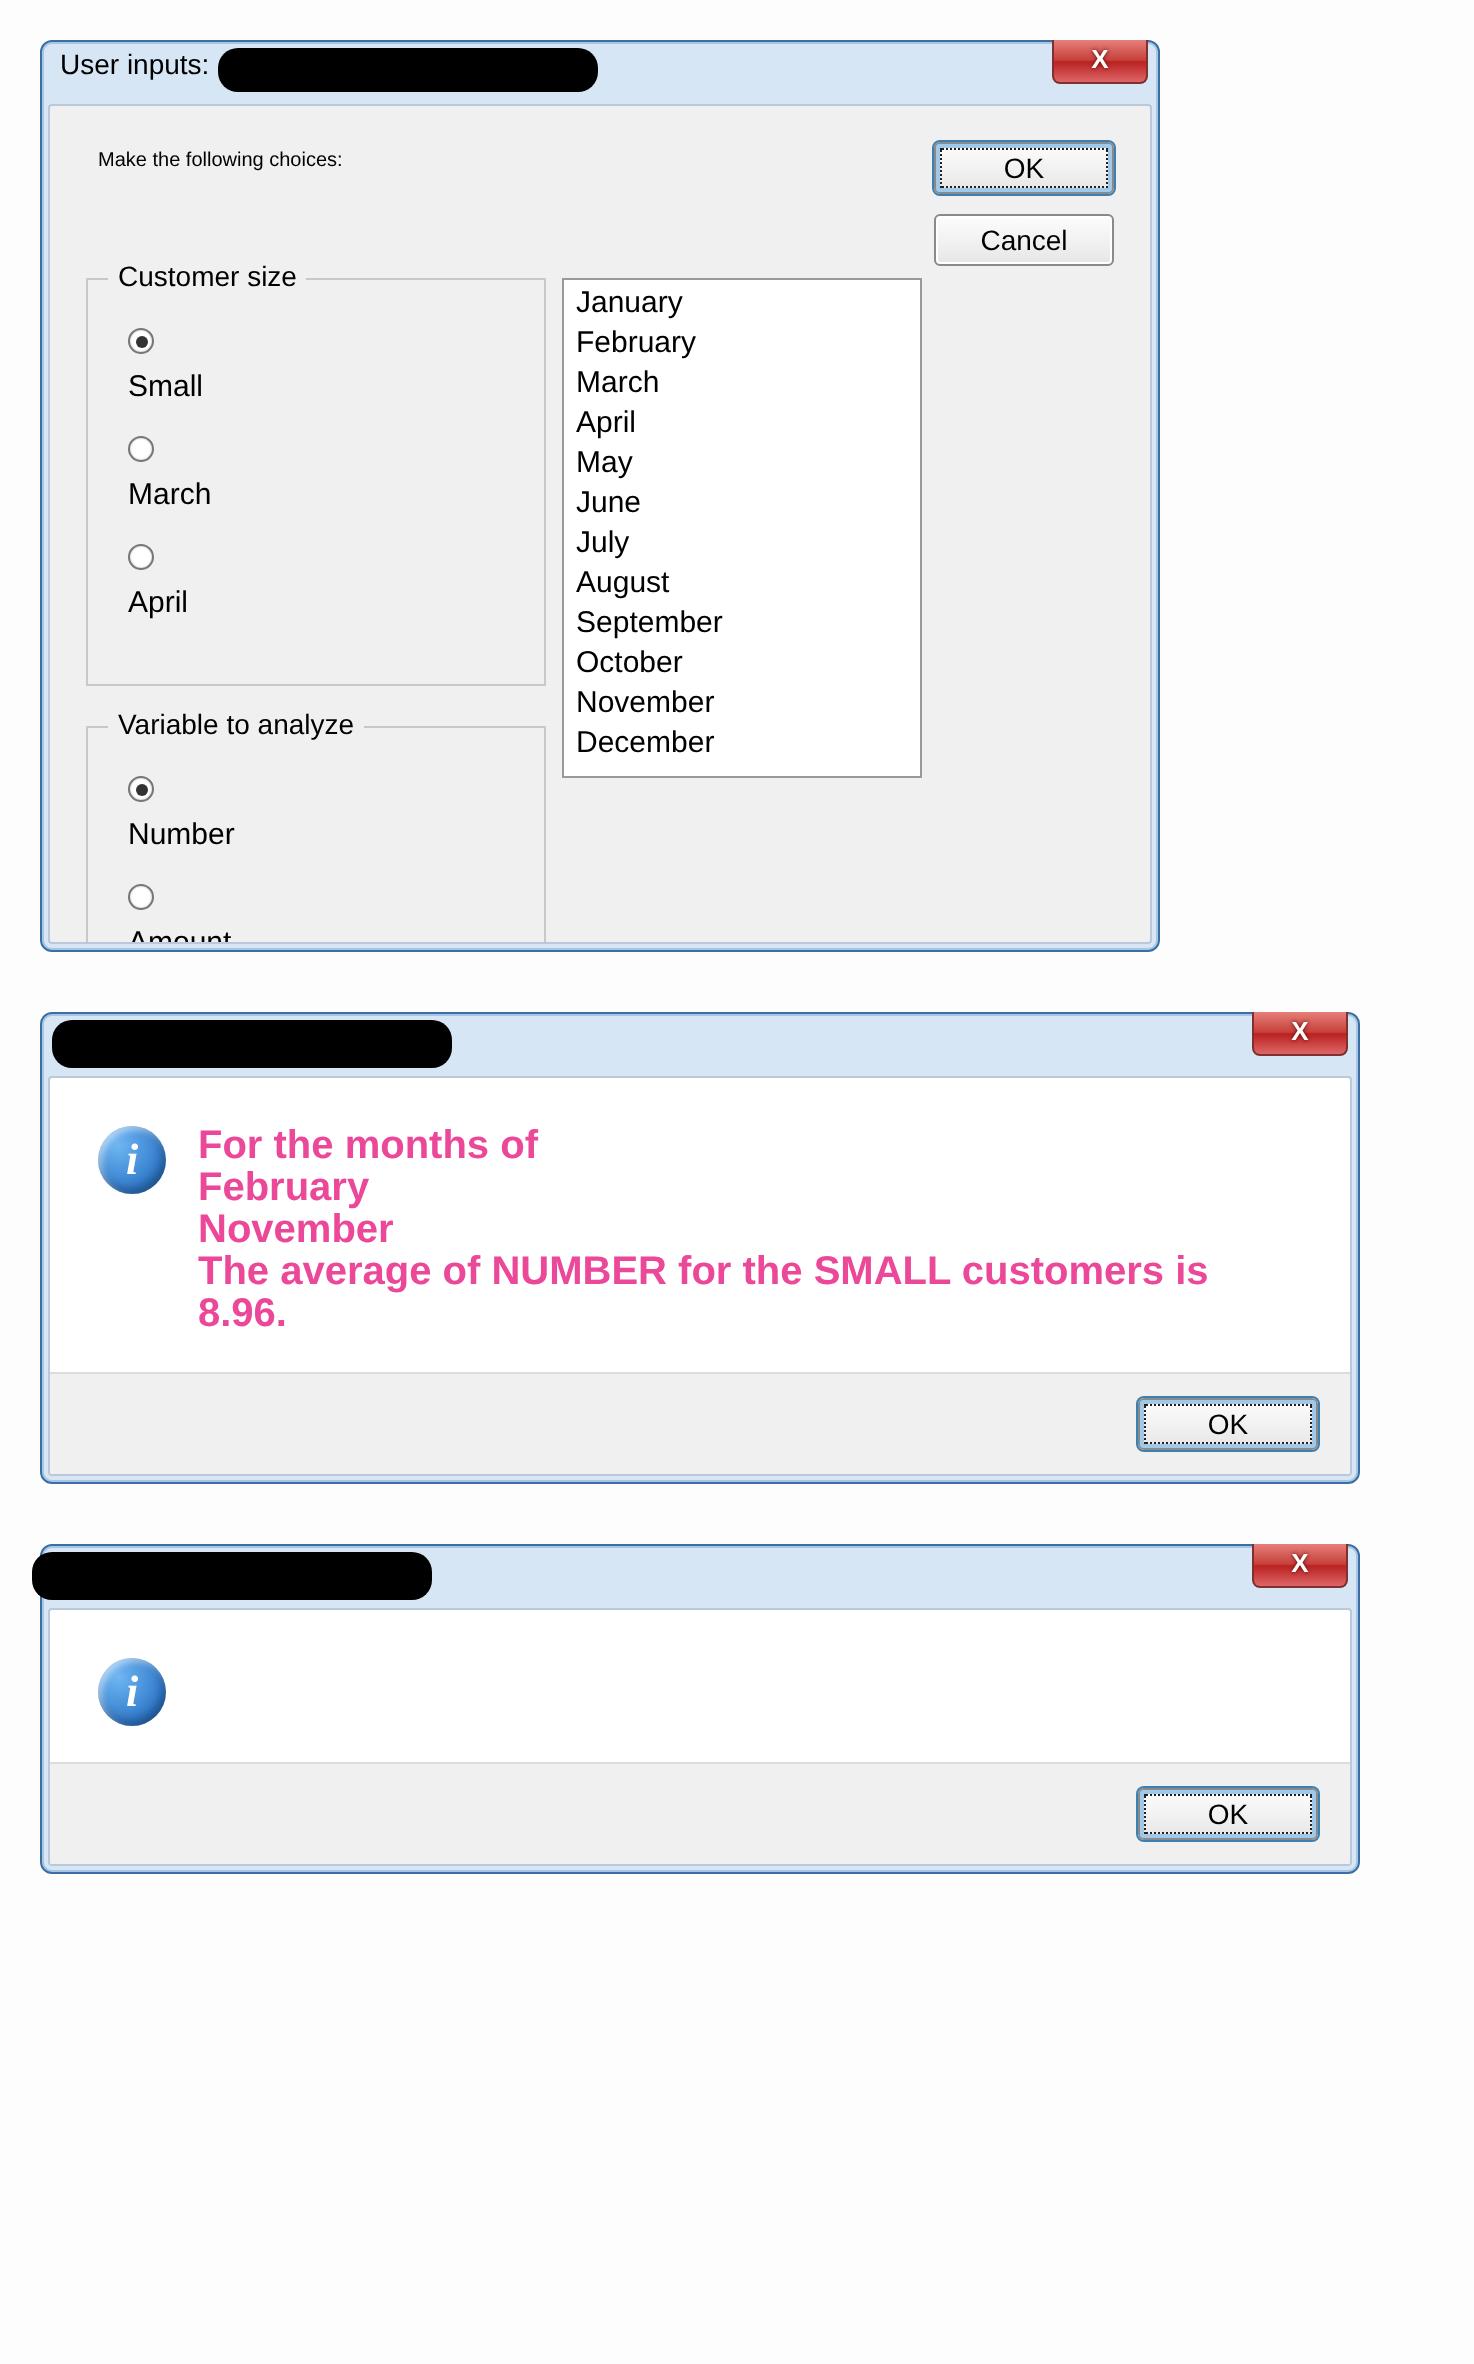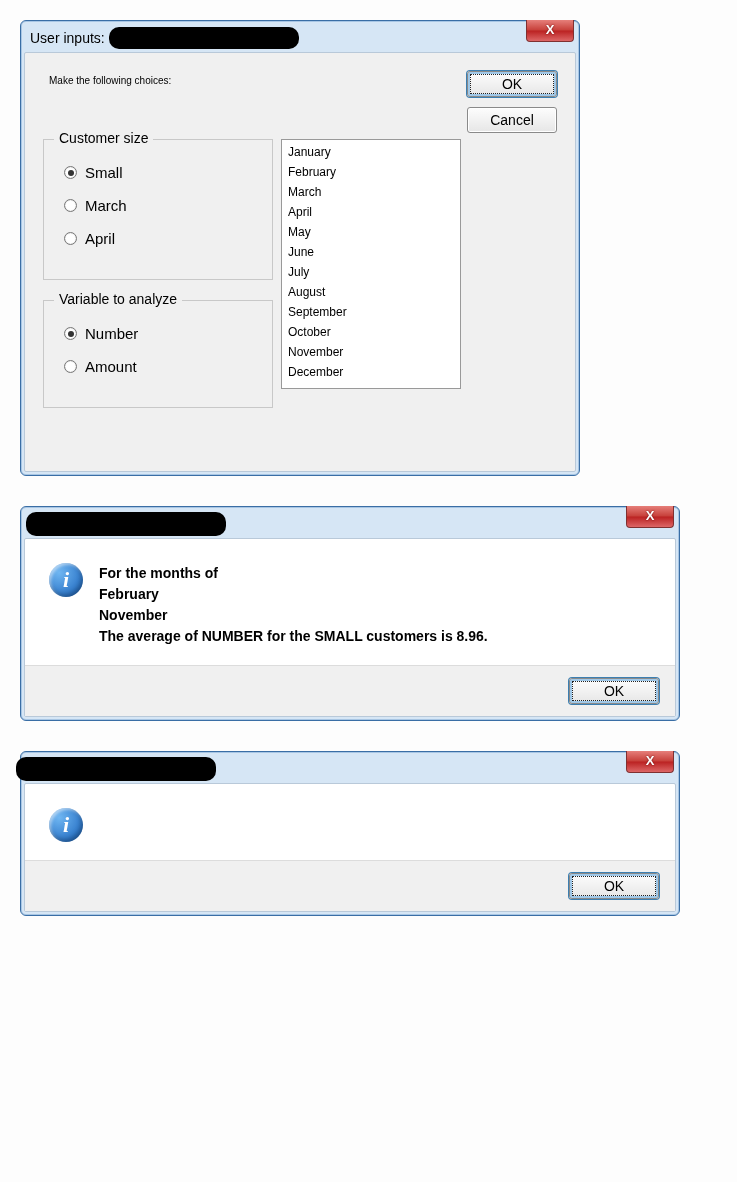--- a/index.html
+++ b/index.html
@@ -19,21 +19,20 @@
     border-radius: 6px;
     background: #d6e6f5;
     padding: 3px;
     box-shadow: 0 0 0 1px #a8c6e4 inset;
     margin-bottom: 30px;
     position: relative;
   }
   .win .titlebar {
     height: 28px;
     display: flex;
-    align-items: center;
     padding: 0 6px;
     position: relative;
   }
   .win .title-text {
     font-size: 14px;
     color: #000;
   }
   .redacted {
     background: #000;
     border-radius: 10px;
@@ -87,24 +86,25 @@
     position: absolute;
     top: -10px;
     left: 10px;
     background: #f0f0f0;
     padding: 0 5px;
     font-size: 14px;
   }
 
   .radio-row {
     display: flex;
-    align-items: center;
+    align-items: flex-start;
     gap: 8px;
     margin: 10px 0 16px 6px;
     cursor: pointer;
+    flex-direction: column;
   }
   .radio-outer {
     width: 13px; height: 13px;
     border: 1px solid #777;
     border-radius: 50%;
     background: #fff;
     display: flex; align-items: center; justify-content: center;
     box-shadow: inset 0 0 1px #aaa;
   }
   .radio-outer.sel::after {
@@ -137,21 +137,21 @@
   .btn-stack { display:flex; flex-direction:column; gap:10px; align-items:flex-start; }
 
   .months-label { margin: 18px 0 4px 0; font-size: 15px; }
   .listbox {
     background: #fff;
     border: 1px solid #999;
     width: 180px;
     height: 250px;
     overflow: hidden;
     padding: 2px 6px;
-    font-size: 12px;
+    font-size: 15px;
     line-height: 20px;
   }
   .listbox div { cursor: pointer; }
 
   
   .msg { width: 660px; }
   .msg .client {
     background: #fff;
     padding: 0;
   }
@@ -168,21 +168,21 @@
     color: #fff;
     font-family: Georgia, 'Times New Roman', serif;
     font-style: italic;
     font-weight: bold;
     font-size: 22px;
     text-align: center;
     line-height: 33px;
     box-shadow: inset -2px -3px 4px rgba(0,0,0,.25), inset 2px 2px 3px rgba(255,255,255,.5);
     flex-shrink: 0;
   }
-  .msg-text { font-size: 14px; line-height: 21px; white-space: pre-line; font-weight:600; color:#000000; }
+  .msg-text { font-size: 20px; line-height: 21px; white-space: pre-line; font-weight:600; color:#ec4899; }
   .msg-footer {
     background: #f0f0f0;
     border-top: 1px solid #dcdcdc;
     padding: 12px 16px;
     display: flex;
     justify-content: flex-end;
   }
 </style>
 </head>
 <body>

